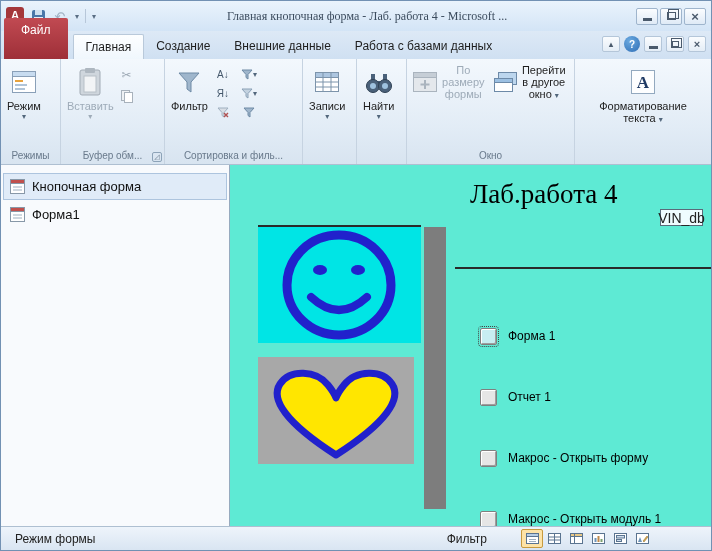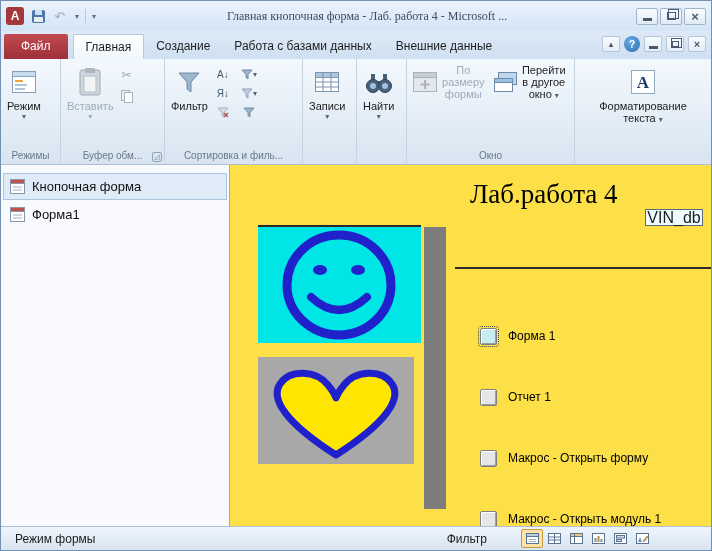--- a/index.html
+++ b/index.html
@@ -21,21 +21,21 @@
   .title-text { flex:1; text-align:center; font-size:12px; color:#3c4c5e; white-space:nowrap; overflow:hidden;font-family:Liberation Serif, serif; }
   .win-btns { display:flex; gap:2px; }
   .win-btn { width:22px; height:17px; border:1px solid #9fb5cd; border-radius:2px; background:linear-gradient(#fbfdff,#dfeaf6); display:flex; align-items:center; justify-content:center; color:#4a5a6c; font-size:12px; }
   .glyph-min { width:9px; height:3px; background:#4a5a6c; margin-top:7px; }
   .glyph-restore { width:9px; height:8px; border:1px solid #4a5a6c; position:relative; }
   .glyph-restore::before { content:""; position:absolute; right:-4px; top:-4px; width:9px; height:8px; border:1px solid #4a5a6c; }
   .glyph-close { font-size:13px; font-weight:bold; line-height:1; }
 
   
   .tabrow { height:28px; display:flex; align-items:flex-end; padding:0 3px; background:linear-gradient(#dde9f6,#cfe0f2); position:relative; }
-  .tab-file { background:linear-gradient(#c14a52,#9e2f38); color:#fff; font-size:12px; padding:5px 17px; height:25px; border-radius:2px 2px 0 0; margin-right:5px; }
+  .tab-file { background:linear-gradient(#c14a52,#9e2f38); color:#fff; font-size:12px; padding:5px 17px; height:41px; border-radius:2px 2px 0 0; margin-right:5px; }
   .tab { font-size:12px; color:#1e1e1e; padding:5px 12px; height:25px; }
   .tab.active { background:linear-gradient(#fdfeff,#f0f7fd); border:1px solid #b9c9da; border-bottom:none; border-radius:2px 2px 0 0; }
   .tabrow-right { position:absolute; right:5px; top:5px; display:flex; gap:4px; align-items:center; }
   .mini-ctrl { width:18px; height:16px; border:1px solid #b4c6d9; border-radius:2px; background:linear-gradient(#fafcfe,#e4edf6); display:flex; align-items:center; justify-content:center; color:#4a5a6c; font-size:9px; }
   .help-btn { width:16px; height:16px; border-radius:50%; background:radial-gradient(circle at 35% 30%, #6aa9e0, #2f6eb5); color:#fff; font-size:10px; font-weight:bold; display:flex; align-items:center; justify-content:center; }
 
   
   .ribbon { height:106px; background:linear-gradient(#f3f8fd,#e2ecf6 65%, #d8e4f0); border-bottom:1px solid #aebfd1; display:flex; }
   .grp { display:flex; flex-direction:column; border-right:1px solid #c6d3e1; }
   .grp-body { flex:1; display:flex; align-items:flex-start; padding:3px 3px 0; }
@@ -59,23 +59,23 @@
   .navpane { width:229px; background:#eef3fa; border-right:1px solid #97aabf; display:flex; flex-direction:column; }
   .nav-header { height:27px; background:linear-gradient(#e9f1fb,#d4e2f3); border-bottom:1px solid #b9c9db; display:flex; align-items:center; padding:0 7px; }
   .nav-title { flex:1; font-size:13px; font-weight:bold; color:#2f5277; }
   .nav-dd { width:17px; height:17px; border-radius:50%; border:1px solid #8ba3bd; background:linear-gradient(#ffffff,#d9e6f4); display:flex; align-items:center; justify-content:center; font-size:7px; color:#3f5a75; }
   .nav-collapse { font-size:13px; color:#3f5a75; margin-left:6px; }
   .nav-list { flex:1; background:#f8fafd; padding-top:7px; }
   .nav-item { display:flex; align-items:center; height:27px; margin:1px 2px; padding:0 6px; font-size:13px; color:#111; border:1px solid transparent; }
   .nav-item.selected { background:#e0ebf8; border-color:#adc4de; }
   .nav-item svg { margin-right:7px; flex:none; }
 
-  .main { flex:1; position:relative; background:#fde047; overflow:hidden; }
+  .main { flex:1; position:relative; background:#5eead4; overflow:hidden; }
   .form-title { position:absolute; left:240px; top:14px; font-family:"Liberation Serif", serif; font-size:27px; color:#000; }
-  .db-tag { position:absolute; right:8px; top:44px; width:58px; height:17px; background:#effcff; border:1px solid #5a6a7a; font-size:16px; display:flex; align-items:center; justify-content:center; color:#222; }
+  .db-tag { position:absolute; right:8px; top:44px; width:43px; height:17px; background:#effcff; border:1px solid #5a6a7a; font-size:14px; display:flex; align-items:center; justify-content:center; color:#222; }
   .line-a { position:absolute; left:28px; top:60px; width:163px; height:2px; background:#2a2a2a; }
   .line-b { position:absolute; left:225px; right:0; top:102px; height:2px; background:#2a2a2a; }
   .smiley-box { position:absolute; left:28px; top:62px; width:163px; height:116px; background:#00e5e5; }
   .heart-box { position:absolute; left:28px; top:192px; width:156px; height:107px; background:#a8a8a8; }
   .vbar { position:absolute; left:194px; top:62px; width:22px; height:282px; background:#7d7d7d; }
   .btn-col { position:absolute; left:250px; top:120px; }
   .form-btn-row { display:flex; align-items:center; height:20px; margin-bottom:17px;margin-top:41px; }
   .form-btn { width:17px; height:17px; background:#e6e6e6; border:1px solid #7f7f7f; border-radius:2px; box-shadow:inset 1px 1px 0 #ffffff, inset -1px -1px 0 #9e9e9e; flex:none; }
   .form-btn.focused { background:#c8eef2; outline:1px dotted #444; outline-offset:1px; }
   .form-btn-label { margin-left:11px; font-size:12px; color:#000; white-space:nowrap; }
@@ -117,22 +117,22 @@
       <div class="win-btn">
           <span class="glyph-close">×</span>
         </div>
     </div>
   </div>
 
   <div class="tabrow">
     <div class="tab-file">Файл</div>
     <div class="tab active">Главная</div>
     <div class="tab">Создание</div>
+    <div class="tab">Внешние данные</div>
     <div class="tab">Работа с базами данных</div>
-    <div class="tab">Внешние данные</div>
     <div class="tabrow-right">
       <span class="mini-ctrl">
           <span>▴</span>
         </span>
       <span class="help-btn">
           <span>?</span>
         </span>
       <span class="mini-ctrl">
           <span class="glyph-min"></span>
         </span>

